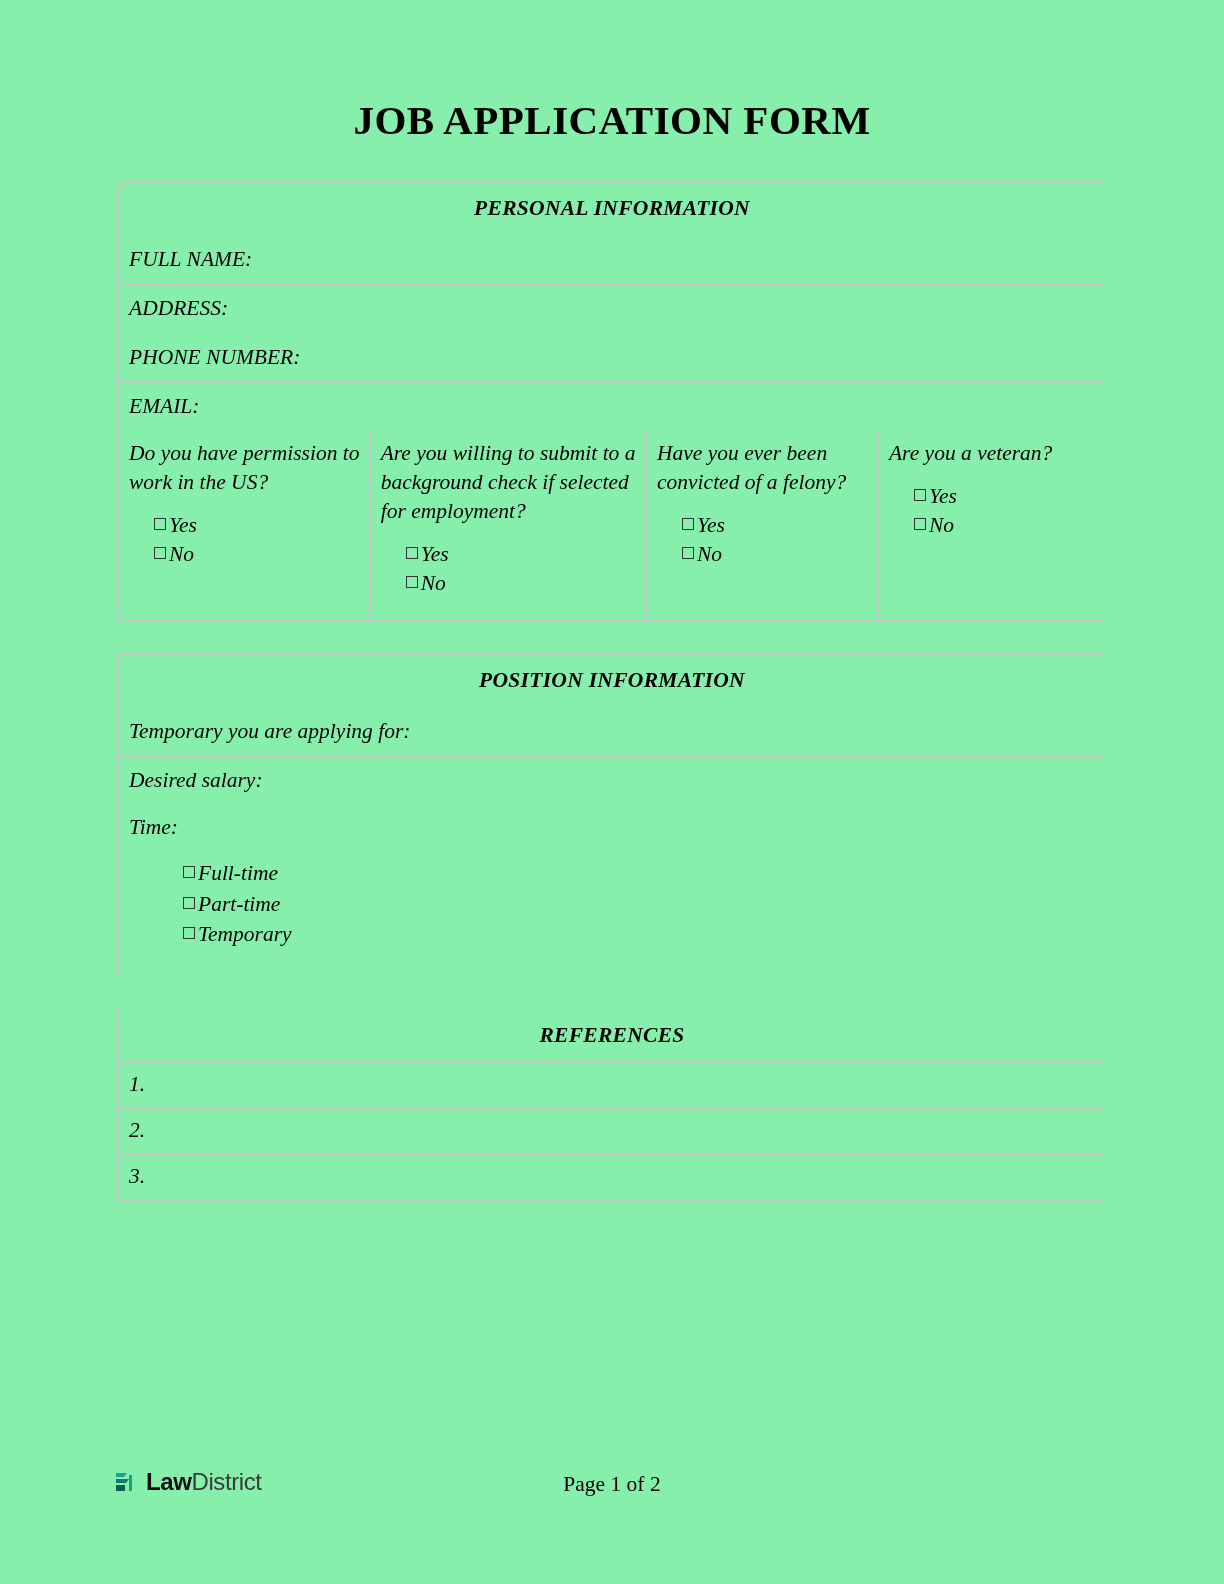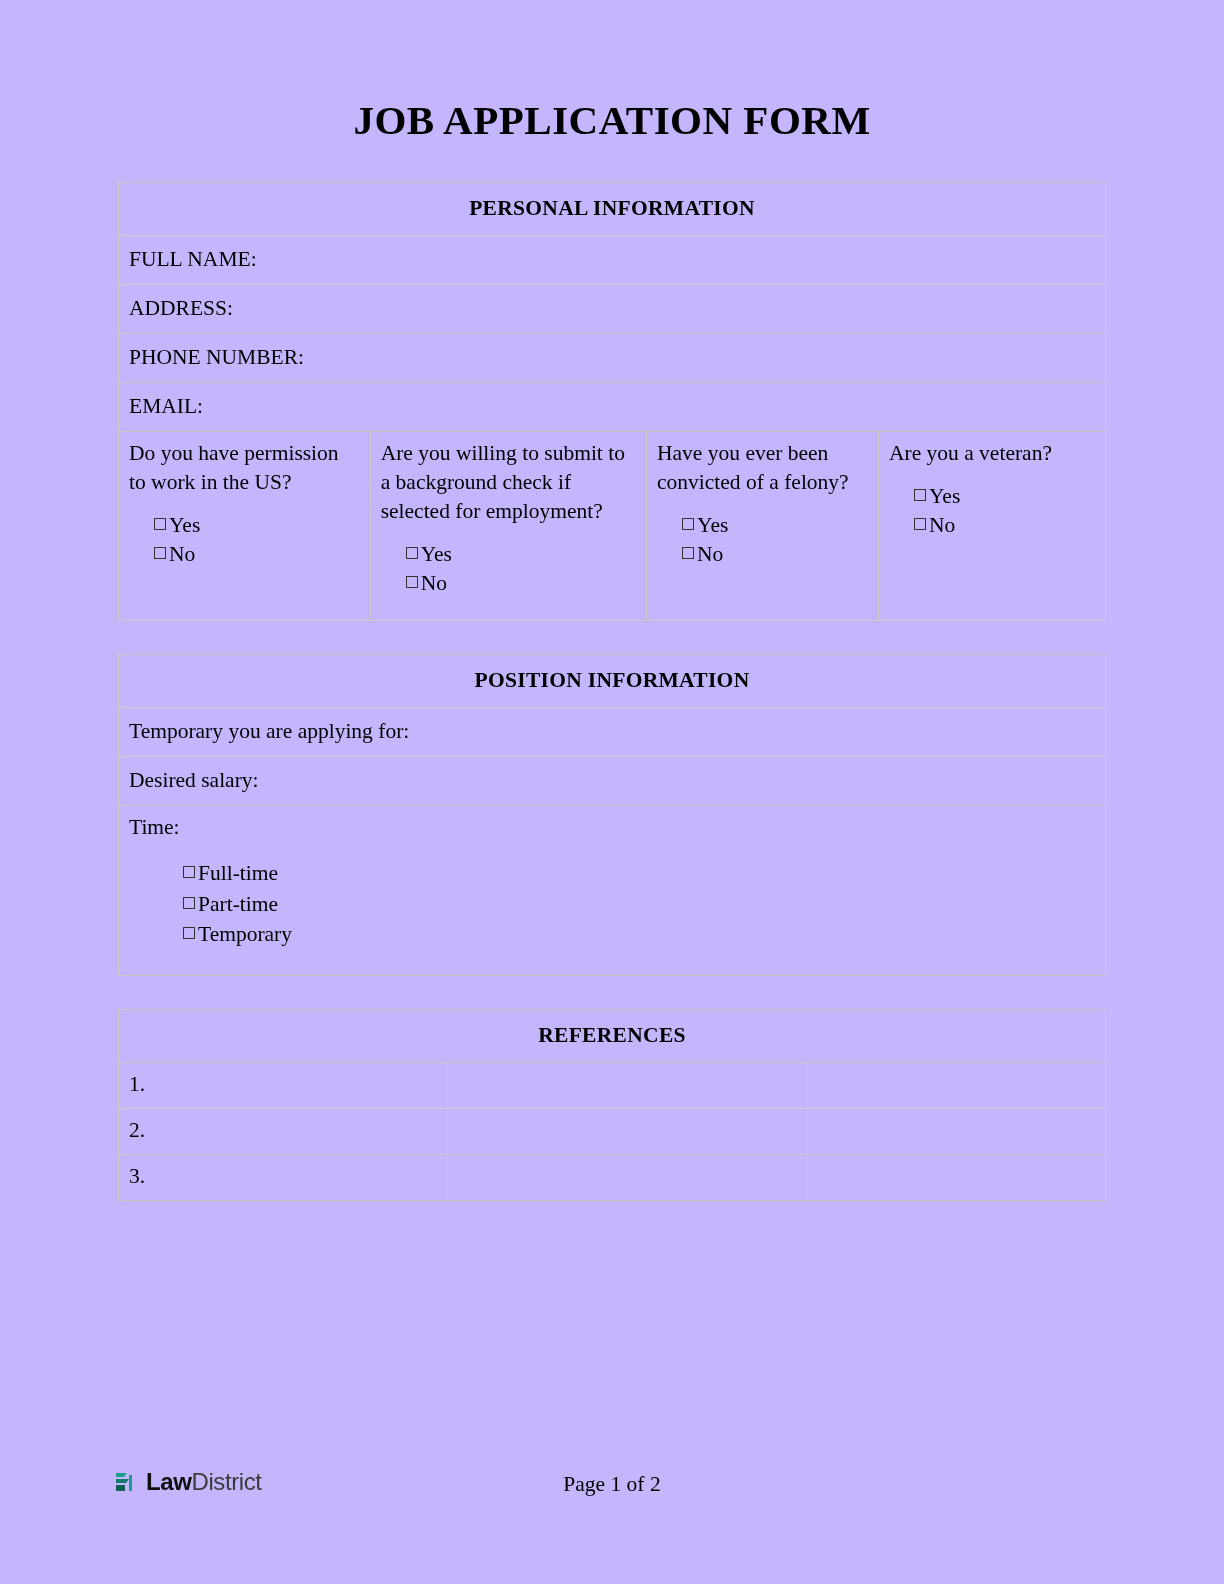--- a/index.html
+++ b/index.html
@@ -13,39 +13,40 @@
     font-family: "Liberation Serif", serif;
     color: #000000;
     position: relative;
     overflow: hidden;
   }
   .page {
     position: absolute;
     left: 0; top: 0;
     width: 1224px;
     height: 1584px;
-    background: #c4b5fd;
+    background: #86efac;
     box-sizing: border-box;
   }
   .doc-title {
     text-align: center;
     font-size: 41px;
     font-weight: bold;
     letter-spacing: 0.5px;
     margin-top: 96px;
     margin-bottom: 0;
     font-family: "Liberation Serif", serif;
   }
 
   .table {
     width: 988px;
     margin: 0 auto;
     border-collapse: collapse;
     border: 1px solid #c8c8c8;
     table-layout: fixed;
+    font-style: italic;
   }
   .table td {
     border: 1px solid #c8c8c8;
     padding: 7px 10px 9px 10px;
     font-size: 21.5px;
     line-height: 1.35;
     vertical-align: top;
   }
   .section-head {
     text-align: center;

